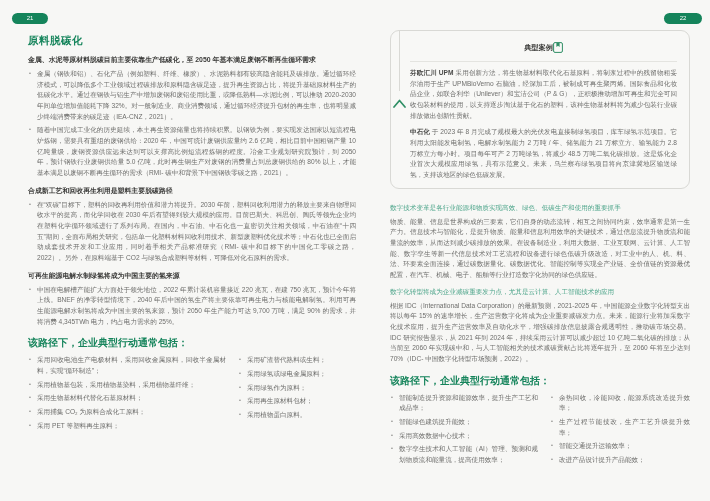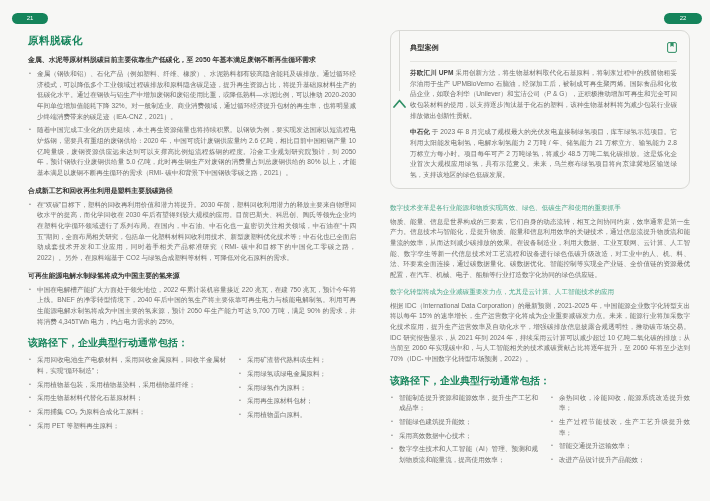--- a/index.html
+++ b/index.html
@@ -35,21 +35,21 @@
   .split-right .c1 { flex:0 0 148px; margin-right:12px; }
   .split-right .c2 { flex:1; }
 
   
   .case-box { display:flex; border:1px solid #d9d9d5; border-radius:9px; background:#f8f8f6;
               margin-bottom:15px; }
   .case-gutter { width:17px; display:flex; flex-direction:column; align-items:center; flex:none; }
   .vline { width:1px; height:60px; background:#d9d9d5; }
   .chevron { margin-top:3px; }
   .case-content { flex:1; padding:8px 12px 7px 2px; }
-  .case-header { display:flex; justify-content:space-between; align-items:center;
+  .case-header { display:flex; justify-content:center; align-items:center;
                  border-bottom:1px solid #e4e4e0; padding-bottom:4px; margin-bottom:6px; }
   .case-title { font-size:7.2px; font-weight:bold; color:#3c3c3a; }
   .case-p { font-size:6.6px; line-height:1.62; color:#6e6e6c; text-align:justify; margin:0 0 6px 0; }
   .case-p:last-child { margin-bottom:0; }
   .case-lead { font-weight:bold; color:#4a4a48; }
 </style>
 </head>
 <body>
 
 <div class="canvas">

